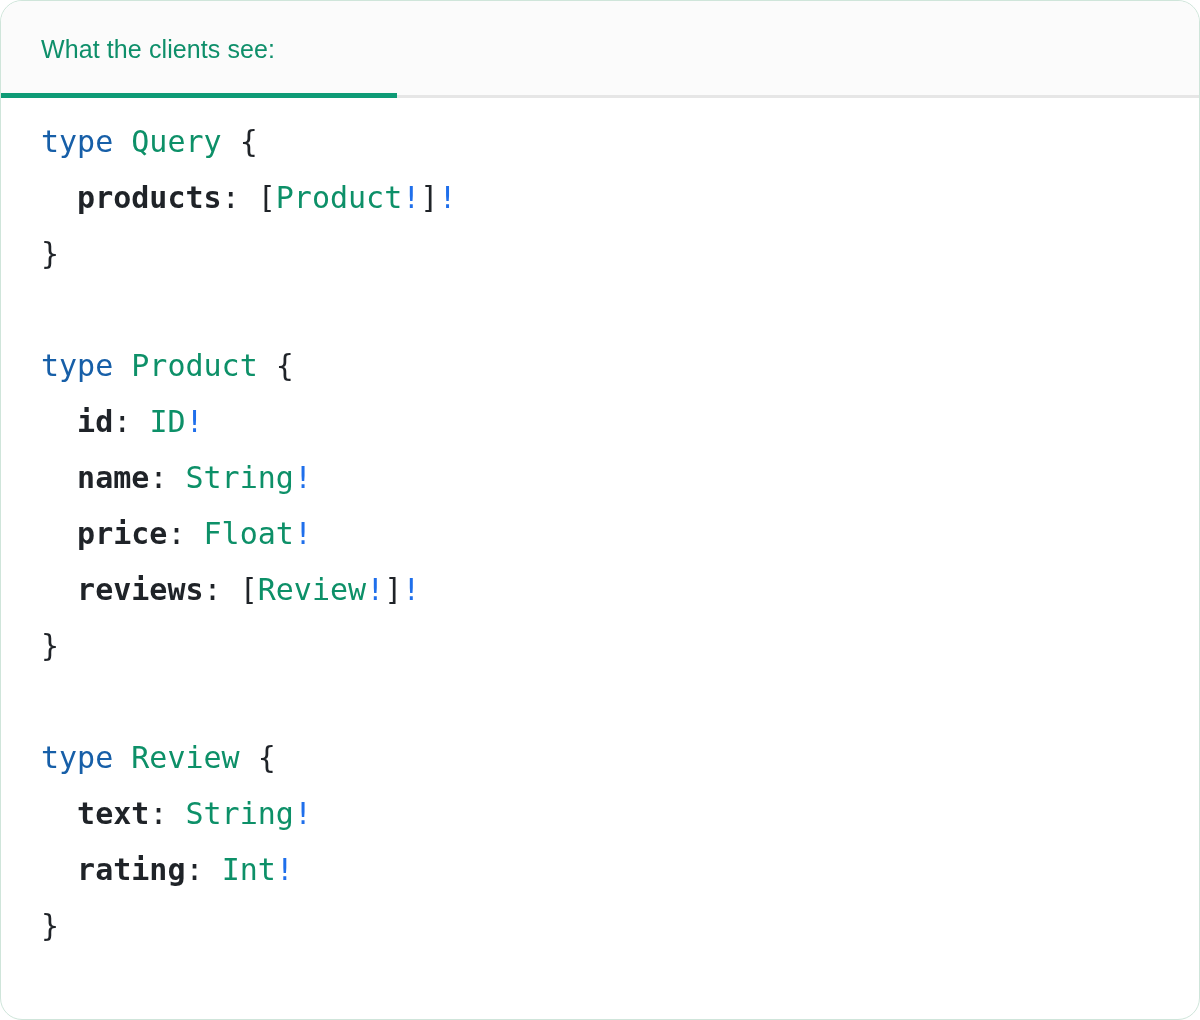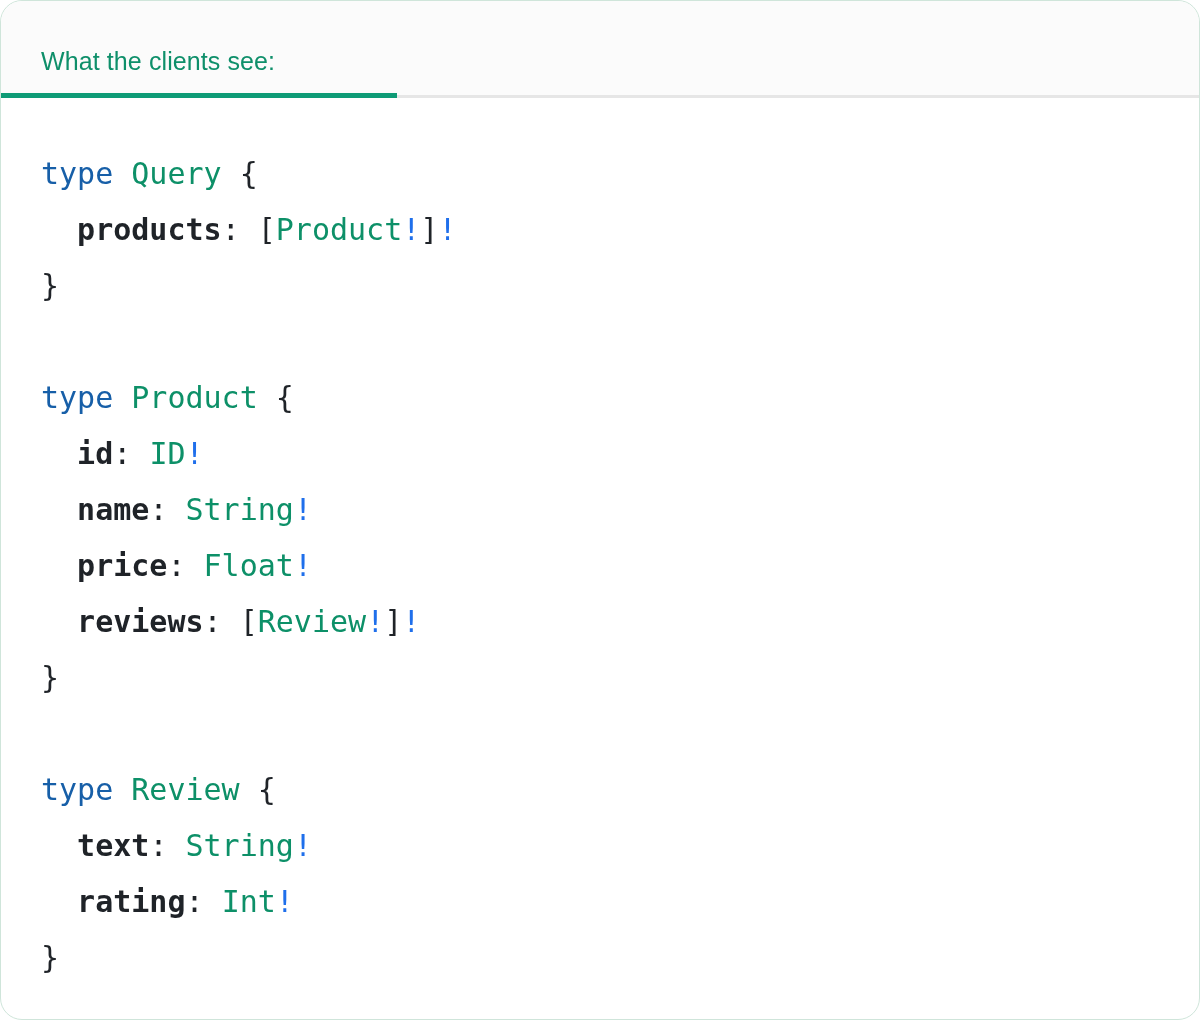--- a/index.html
+++ b/index.html
@@ -37,21 +37,21 @@
     position: absolute;
     left: 0;
     right: 0;
     bottom: 0;
     height: 3px;
     background: #e6e6e6;
   }
   .tab {
     position: absolute;
     left: 0;
-    top: 12px;
+    top: 0;
     width: 396px;
     height: 97px;
     box-sizing: border-box;
     display: flex;
     align-items: center;
     padding-left: 40px;
     background: transparent;
   }
   .tab-label {
     font-family: "Liberation Sans", sans-serif;
@@ -67,21 +67,21 @@
     bottom: 0;
     width: 396px;
     height: 5px;
     background: #0e9b76;
     z-index: 2;
   }
 
   
   .code-body {
     box-sizing: border-box;
-    padding: 48px 40px 0 40px;
+    padding: 16px 40px 0 40px;
     background: #ffffff;
     height: 676px;
   }
   .code-block {
     margin: 0;
     font-family: "DejaVu Sans Mono", "Liberation Mono", monospace;
     font-size: 30px;
     line-height: 56px;
     white-space: pre;
     color: #1f2328;

